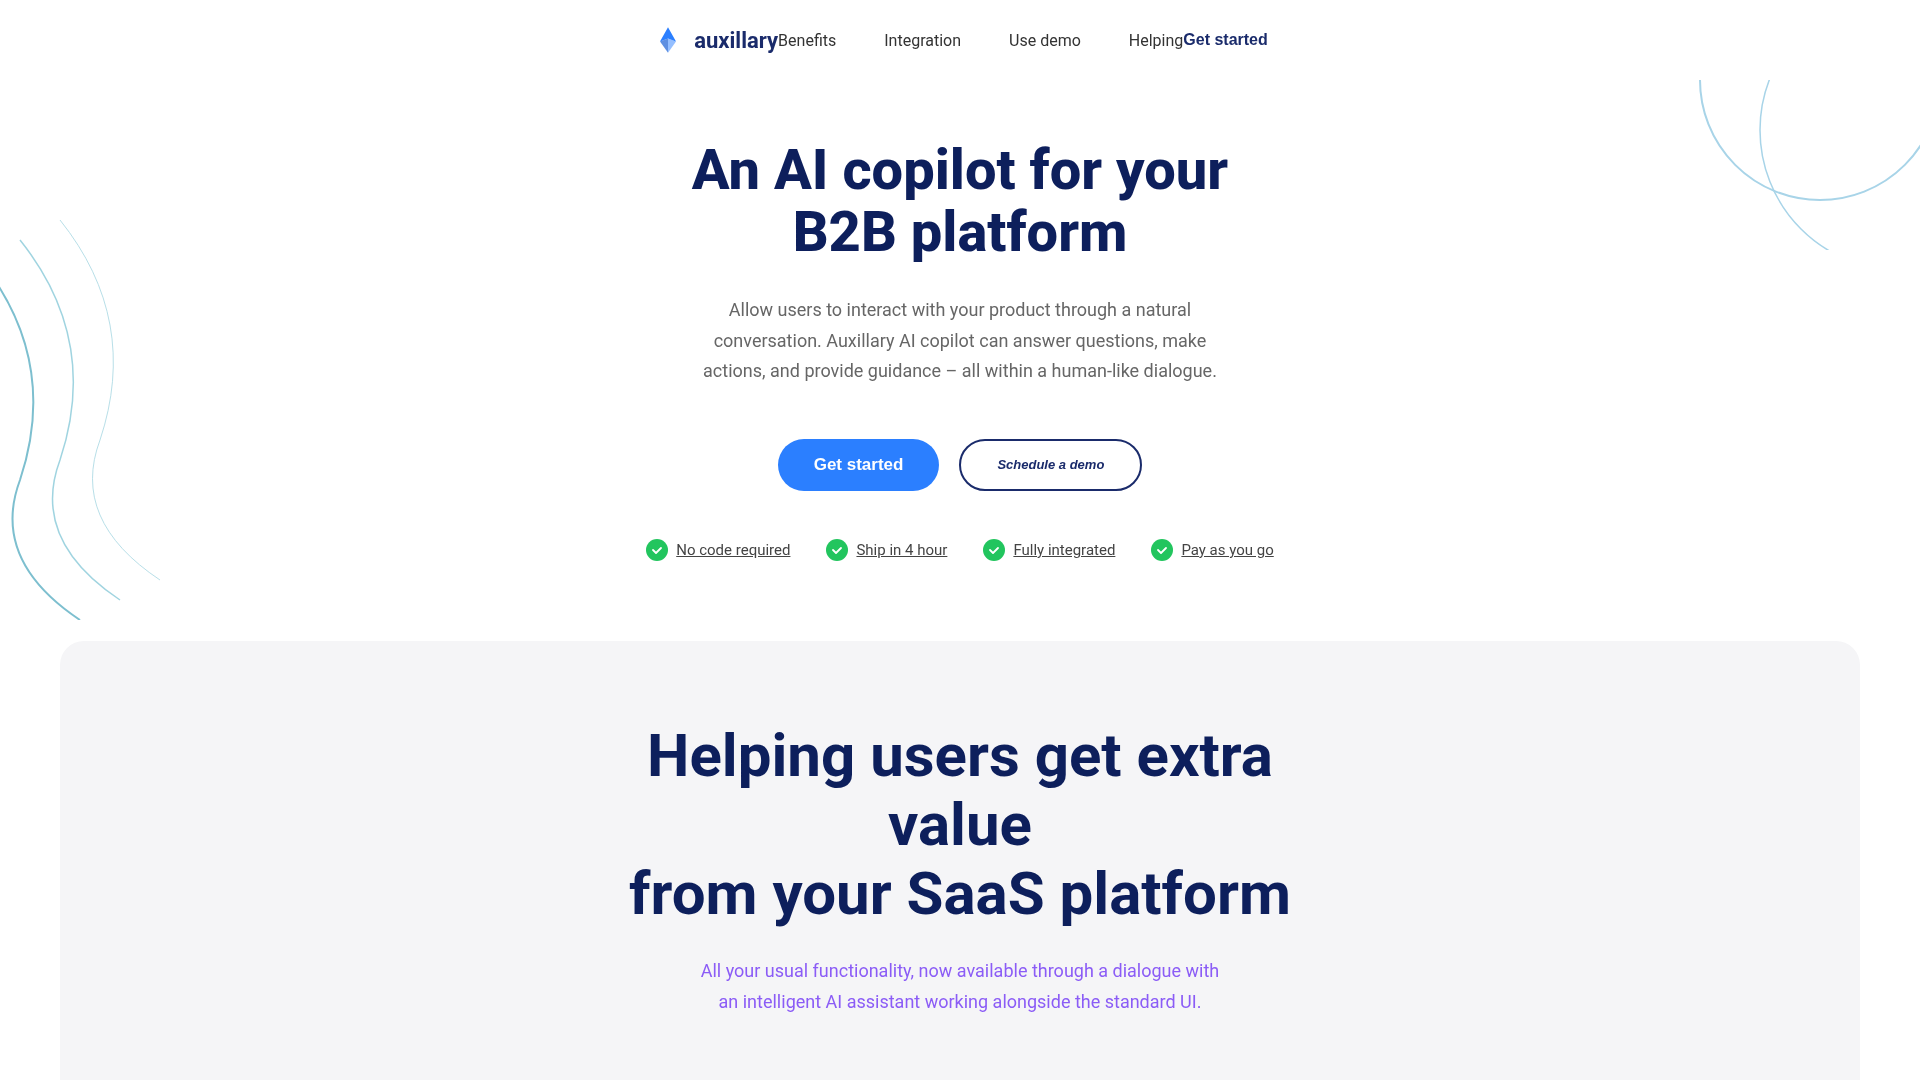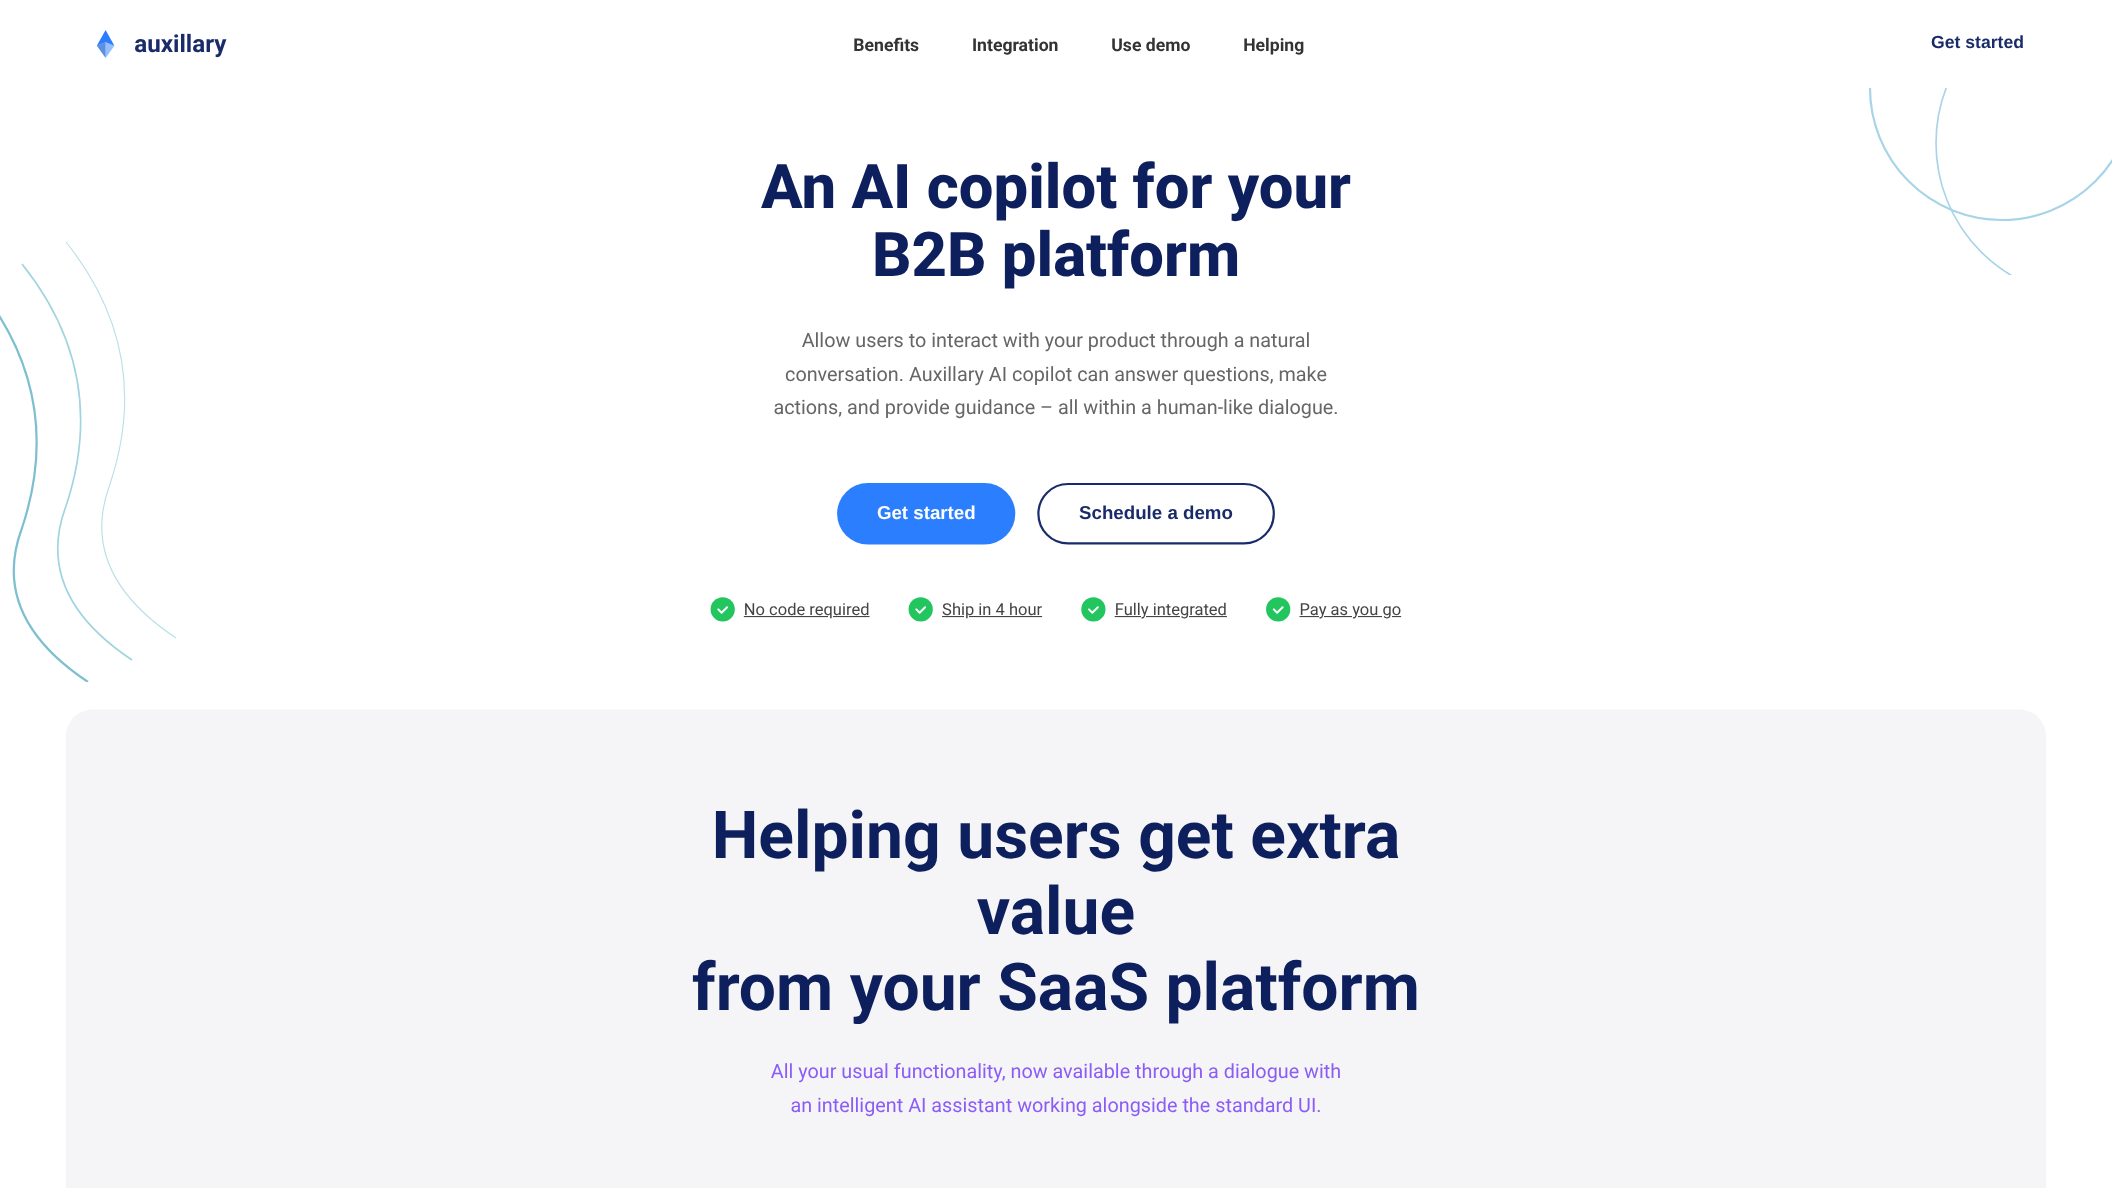--- a/index.html
+++ b/index.html
@@ -8,21 +8,21 @@
       background: #ffffff;
       overflow-x: hidden;
       width: 1920px;
       min-height: 1080px;
     }
 
     
     nav {
       display: flex;
       align-items: center;
-      justify-content: space-between;
+      justify-content: center;
       padding: 0 80px;
       height: 80px;
       position: relative;
       z-index: 10;
     }
     .nav-logo {
       display: flex;
       align-items: center;
       gap: 10px;
       text-decoration: none;
@@ -38,21 +38,21 @@
     }
     .nav-links {
       display: flex;
       gap: 48px;
       list-style: none;
     }
     .nav-links a {
       text-decoration: none;
       color: #333;
       font-size: 16px;
-      font-weight: 700;
+      font-weight: 400;
     }
     .nav-cta {
       font-size: 16px;
       font-weight: 600;
       color: #1a2b6b;
       cursor: pointer;
       background: none;
       border: none;
     }
 
@@ -114,23 +114,24 @@
       font-size: 17px;
       font-weight: 600;
       cursor: pointer;
     }
     .btn-outline {
       background: transparent;
       color: #1a2b6b;
       border: 2px solid #1a2b6b;
       border-radius: 50px;
       padding: 16px 36px;
-      font-size: 17px;
+      font-size: 13px;
       font-weight: 600;
       cursor: pointer;
+      font-style: italic;
     }
 
     .hero-badges {
       display: flex;
       justify-content: center;
       gap: 36px;
       flex-wrap: wrap;
     }
     .badge-item {
       display: flex;

